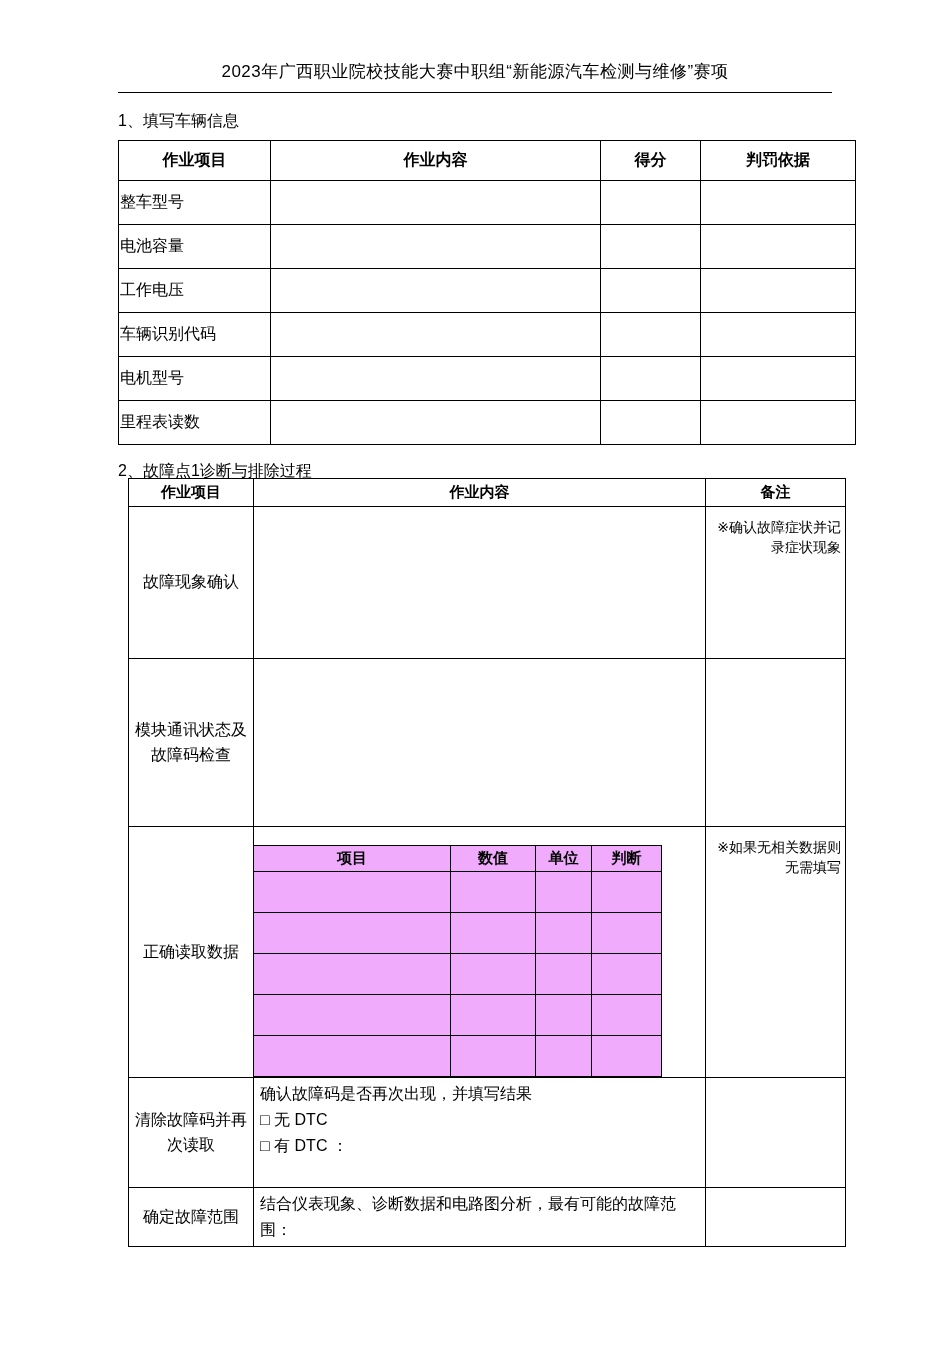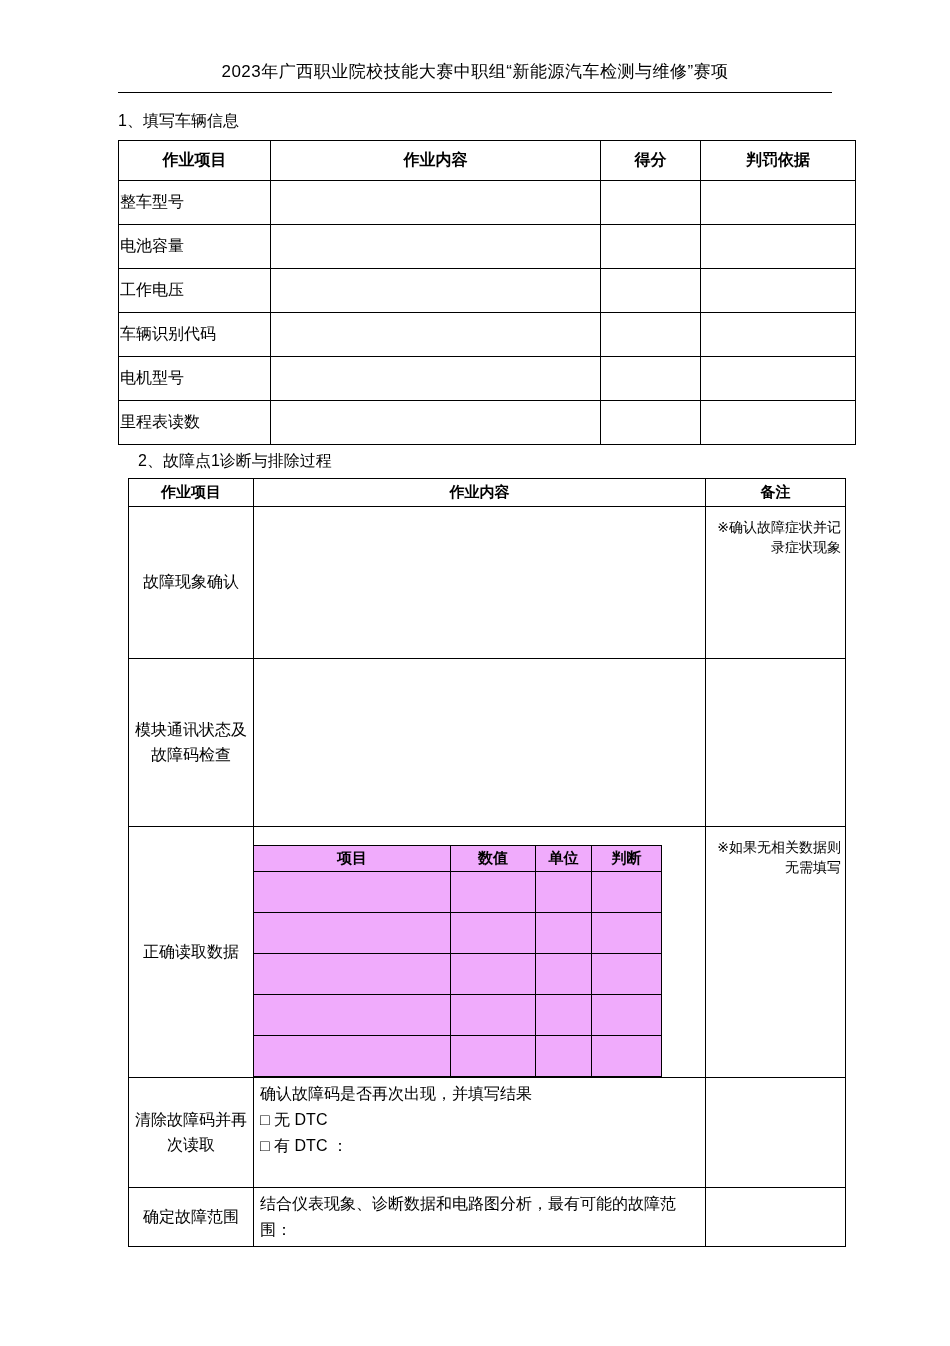--- a/index.html
+++ b/index.html
@@ -7,21 +7,21 @@
     position:relative;width:950px;height:1346px;background:#ffffff;color:#000;
     font-family:"Liberation Sans","DejaVu Sans",sans-serif;overflow:hidden;
   }
   .doc-header{
     position:absolute;left:118px;top:60px;width:714px;text-align:center;
     border-bottom:1.5px solid #000;padding-bottom:9px;
   }
   .doc-title{font-size:17px;font-weight:400;letter-spacing:.5px;white-space:nowrap;}
   .heading{position:absolute;font-size:16px;font-weight:400;}
   .h1{left:118px;top:111px;}
-  .h2{left:118px;top:451px;margin-left:20px;}
+  .h2{left:118px;top:461px;}
 
   .doc-table{border-collapse:collapse;table-layout:fixed;background:#fff;}
   .doc-table th,.doc-table td{border:1px solid #000;overflow:hidden;}
 
   .t1{position:absolute;left:118px;top:140px;width:737px;}
   .t1 th{height:37px;font-size:16px;font-weight:700;text-align:center;vertical-align:middle;}
   .t1 td{height:41px;}
   .t1 .label{font-size:16px;text-align:left;vertical-align:middle;}
   .t1 .c1{width:152px}.t1 .c2{width:330px}.t1 .c3{width:100px}.t1 .c4{width:155px}
 

